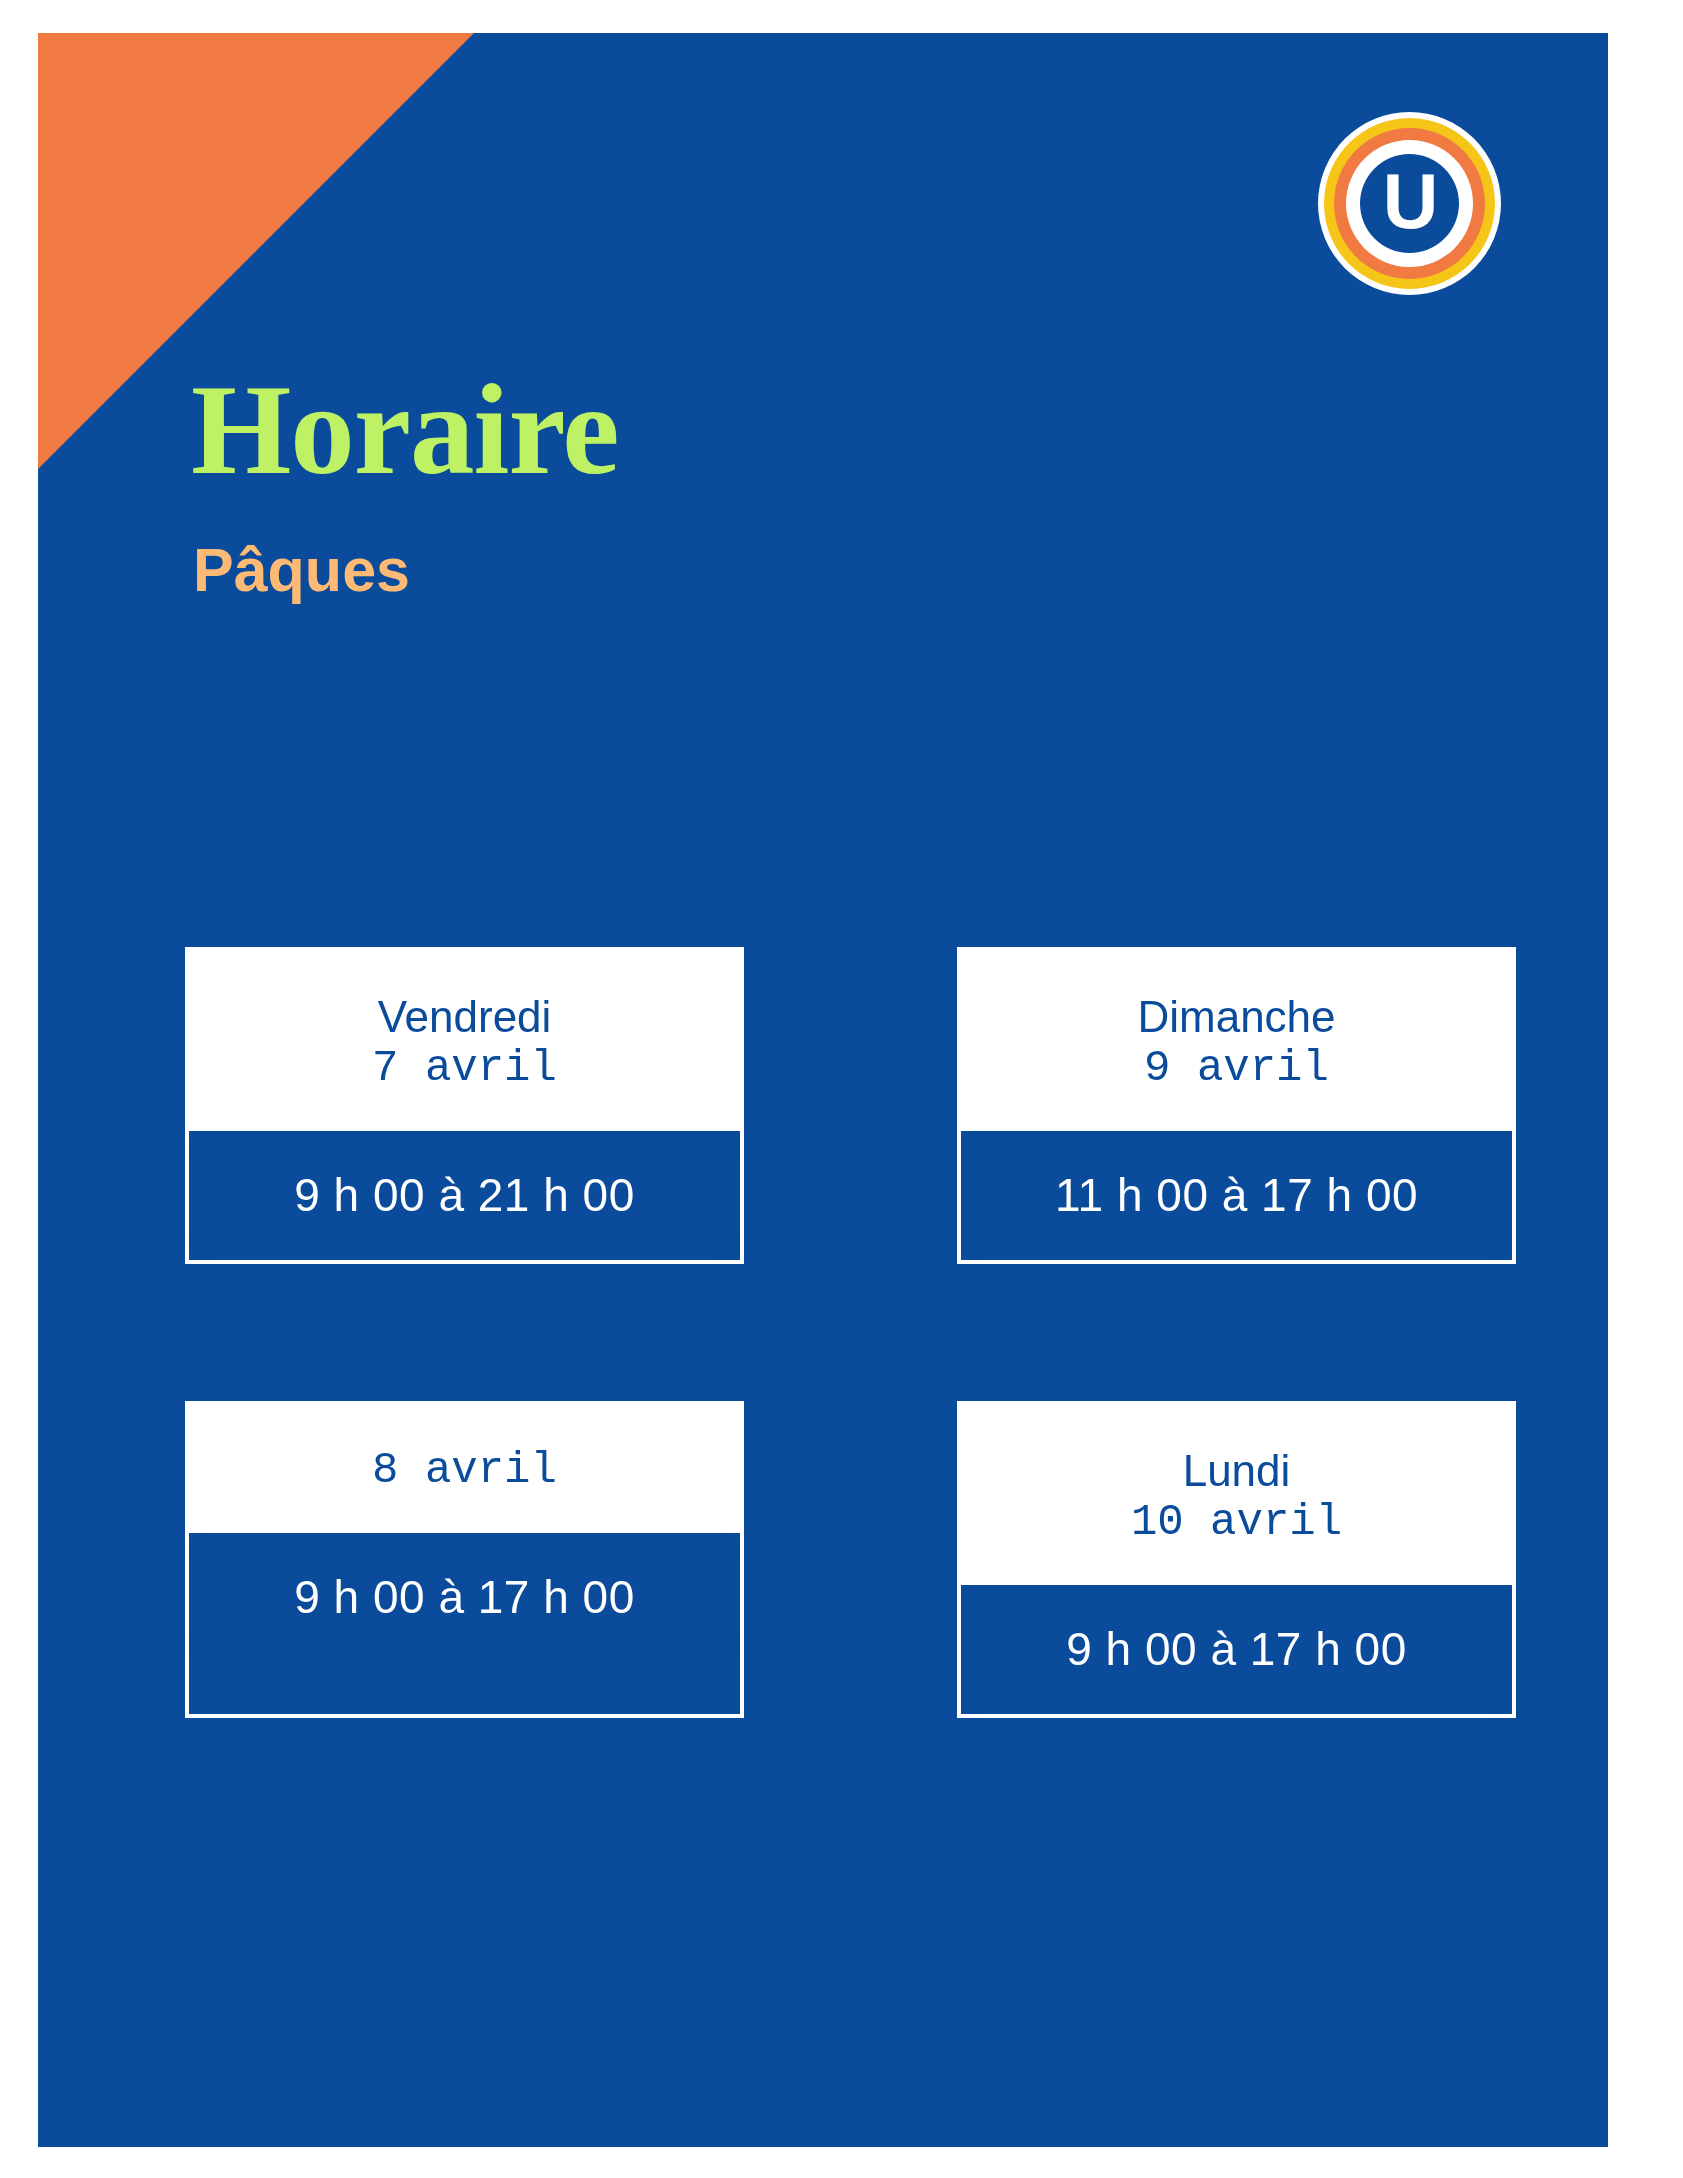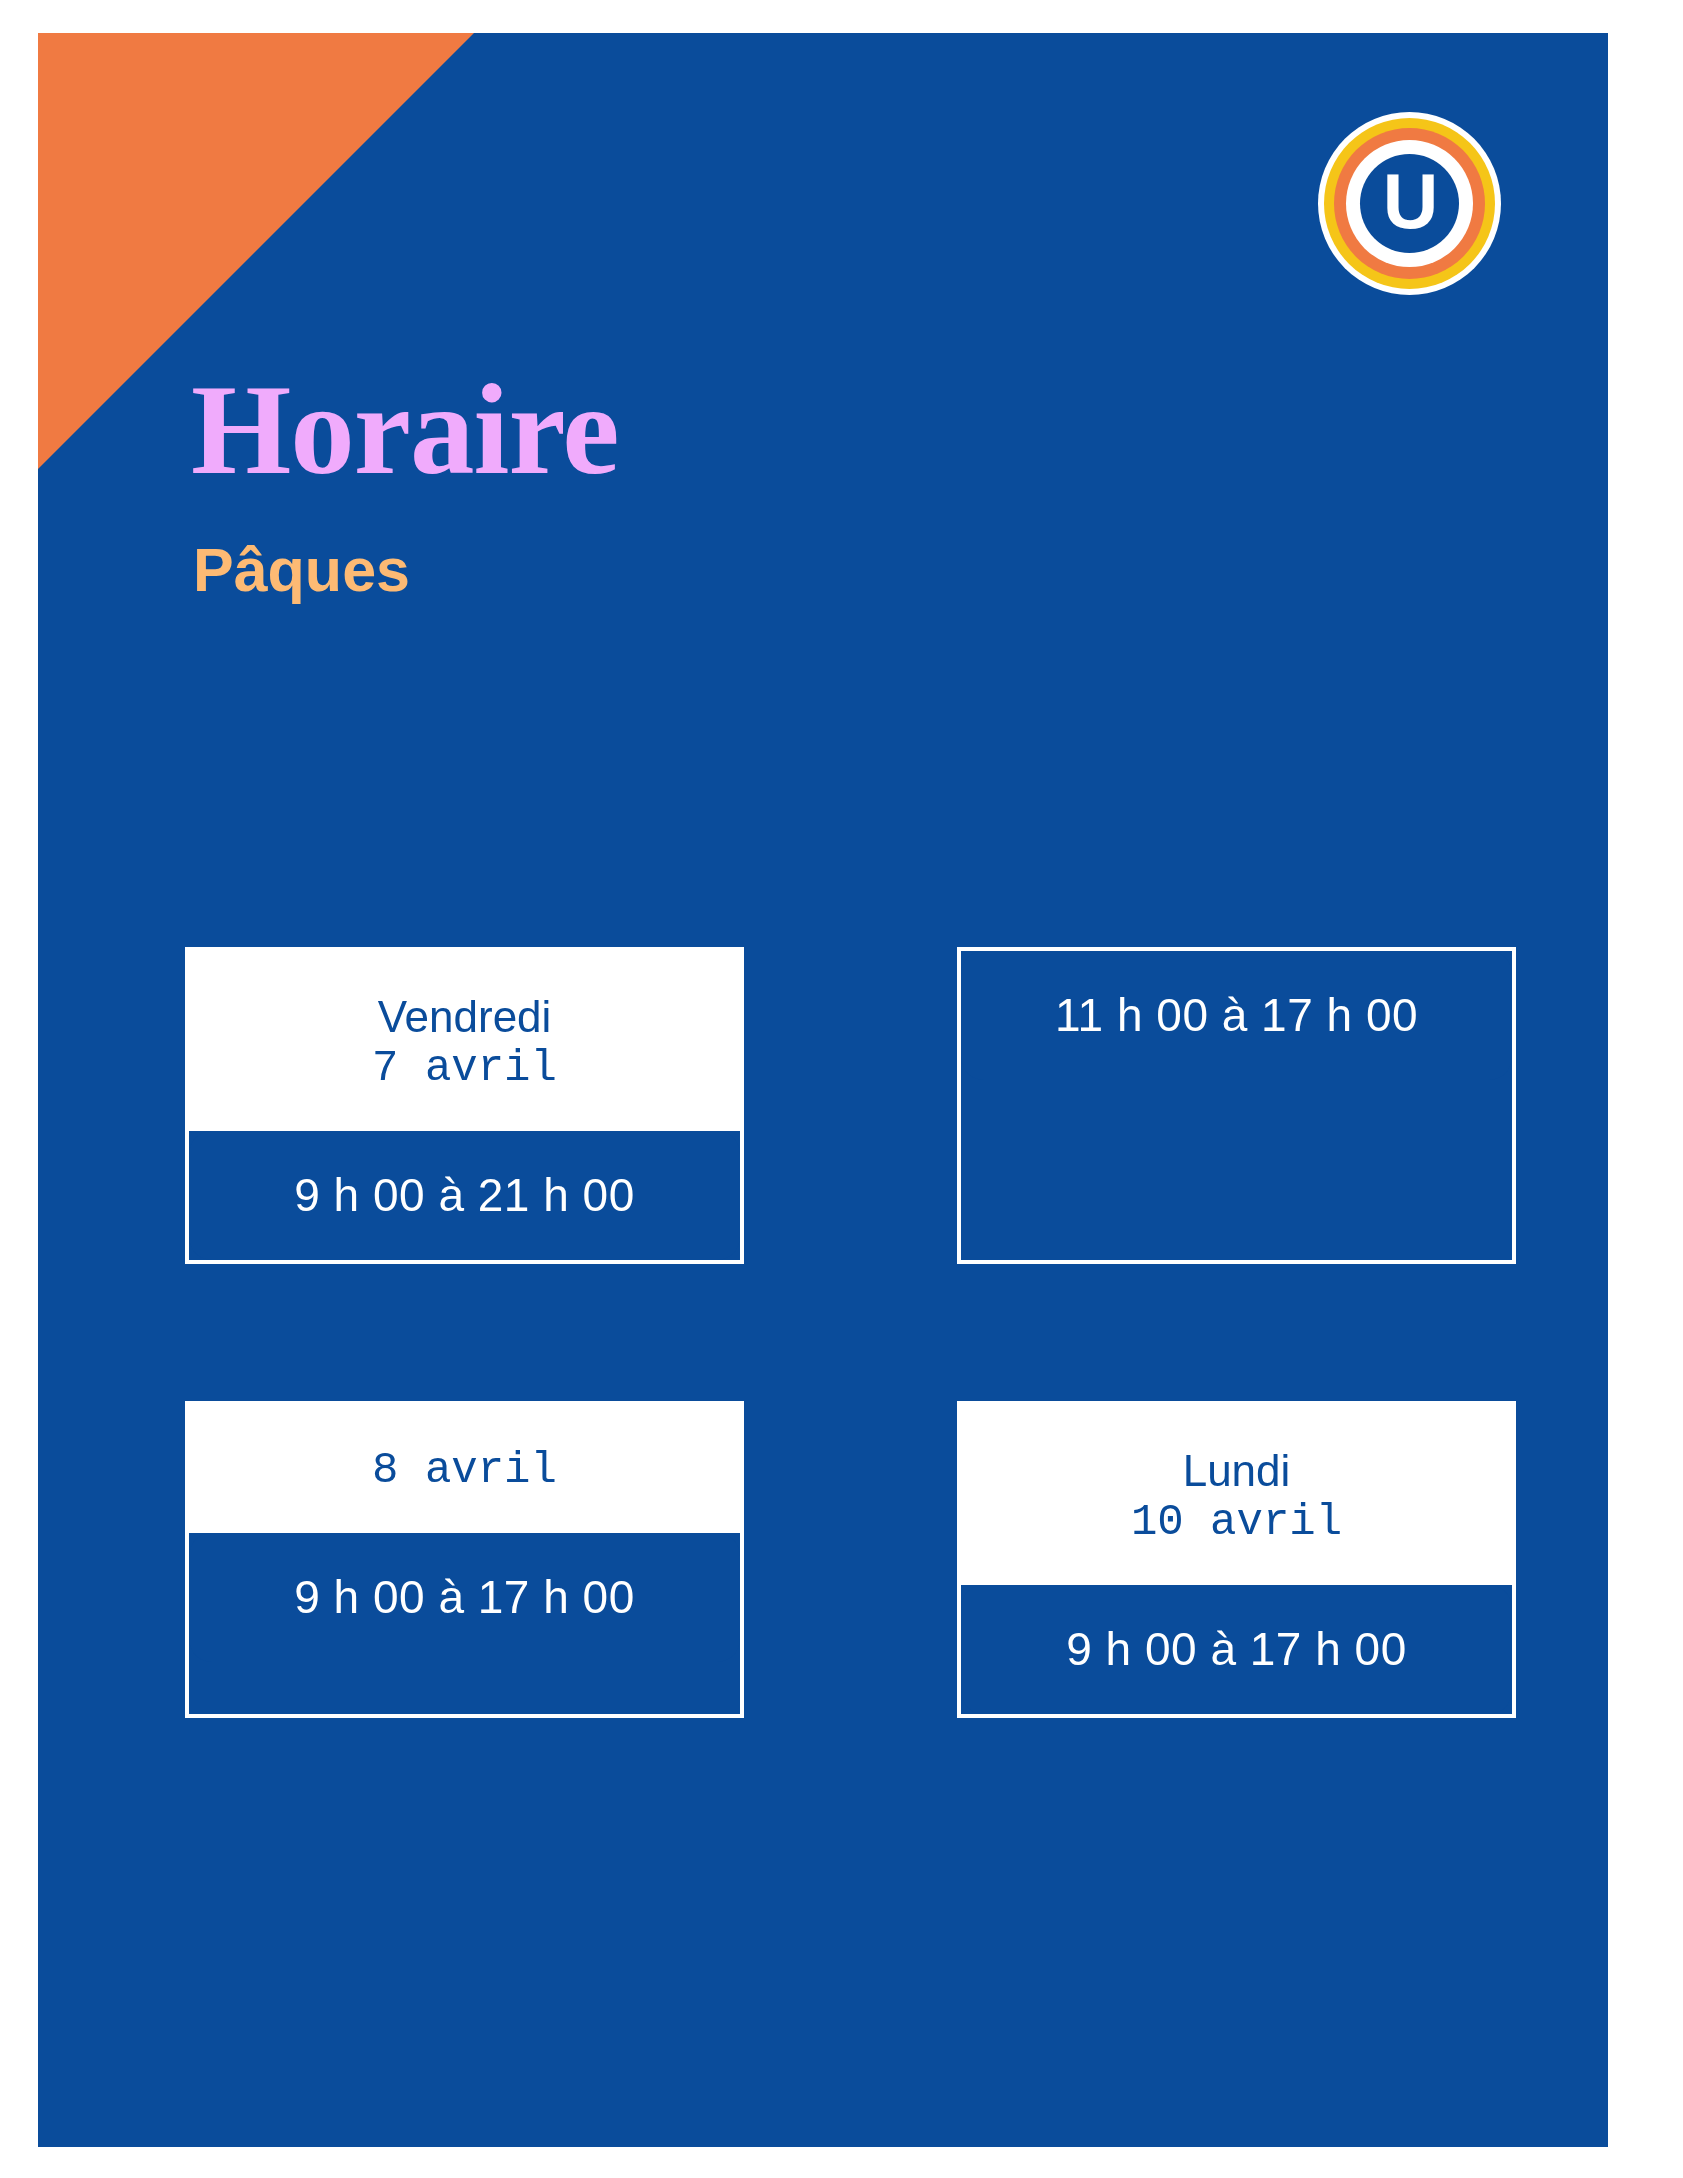--- a/index.html
+++ b/index.html
@@ -84,21 +84,21 @@
     line-height: 1;
     letter-spacing: -2px;
     transform: translateY(-2px);
   }
 
   
   .title-main {
     position: absolute;
     left: 153px;
     top: 332px;
-    color: #f0abfc;
+    color: #bef264;
     font-family: "Liberation Serif", serif;
     font-weight: bold;
     font-size: 129px;
     line-height: 1;
     letter-spacing: -1px;
   }
   .title-sub {
     position: absolute;
     left: 155px;
     top: 507px;
@@ -176,20 +176,24 @@
 
     <div class="card">
       <div class="card-head">
         <span class="day">Vendredi</span>
         <span class="date">7 avril</span>
       </div>
       <div class="card-hours">9 h 00 à 21 h 00</div>
     </div>
 
     <div class="card">
+      <div class="card-head">
+        <span class="day">Dimanche</span>
+        <span class="date">9 avril</span>
+      </div>
       <div class="card-hours">11 h 00 à 17 h 00</div>
     </div>
 
     <div class="card">
       <div class="card-head">
         <span class="date">8 avril</span>
       </div>
       <div class="card-hours">9 h 00 à 17 h 00</div>
     </div>
 

